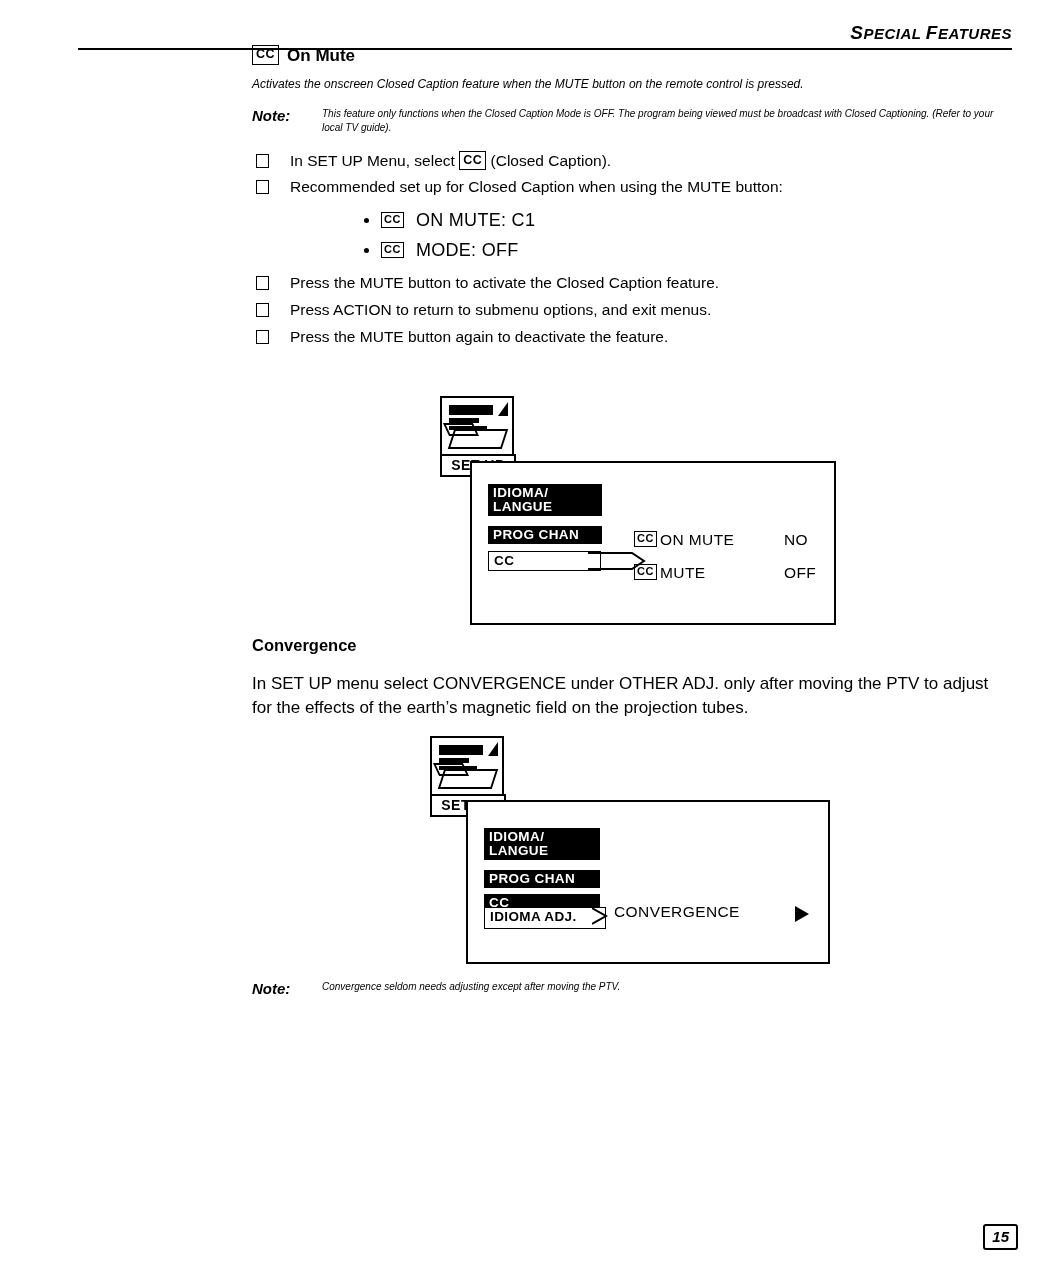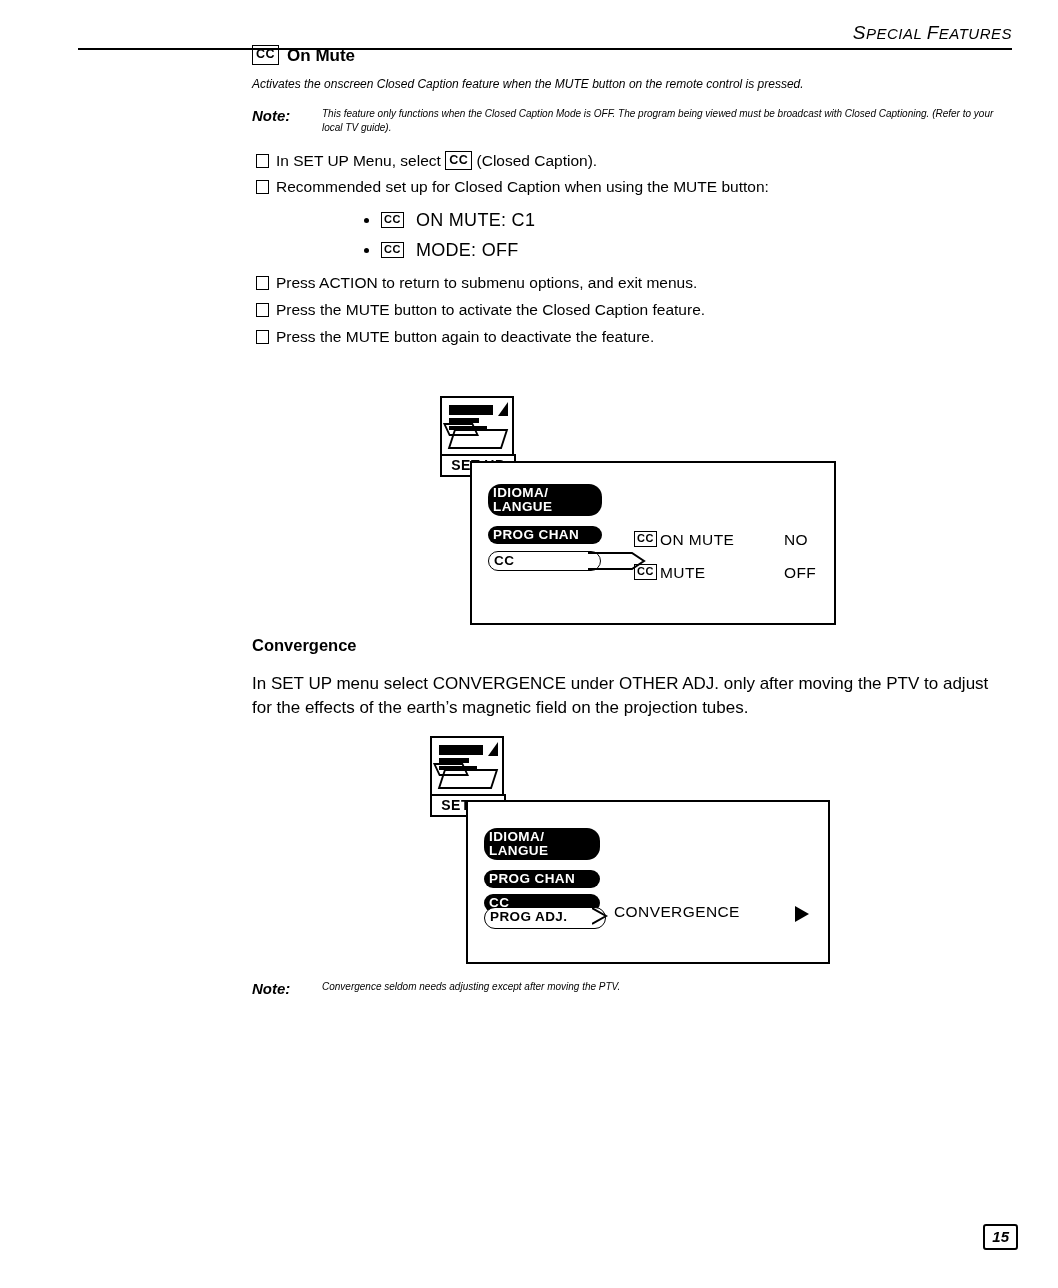--- a/index.html
+++ b/index.html
@@ -22,21 +22,21 @@
     top: 22px;
     left: 0;
     width: 1058px;
     height: 30px;
   }
   .header-title {
     position: absolute;
     right: 46px;
     top: 0px;
     font-style: italic;
-    font-weight: normal;
+    font-weight: bold;
     font-size: 19px;
     letter-spacing: 0.5px;
   }
   .header-title .sc {
     font-size: 15px;
   }
   .header-rule {
     position: absolute;
     left: 78px;
     right: 46px;
@@ -101,21 +101,21 @@
     flex: 1;
   }
   ul.checklist {
     list-style: none;
     margin: 0;
     padding: 0;
   }
   ul.checklist li {
     display: flex;
     align-items: flex-start;
-    gap: 7px;
+    gap: 21px;
     margin-bottom: 6px;
     font-size: 15.5px;
     line-height: 1.35;
   }
   .bullet-sq {
     flex: none;
     width: 11px;
     height: 12px;
     border: 1.6px solid #000;
     margin-top: 3px;
@@ -203,21 +203,20 @@
   }
   .menu-item {
     position: absolute;
     background: #000;
     color: #fff;
     font-size: 13.5px;
     font-weight: bold;
     letter-spacing: 0.4px;
     padding: 2px 5px;
     line-height: 1.02;
-    border-radius: 13px;
   }
   .menu-item.outline {
     background: #fff;
     color: #000;
     border: 1.5px solid #000;
   }
   .osd-text {
     position: absolute;
     font-size: 15.5px;
     letter-spacing: 0.4px;
@@ -313,25 +312,25 @@
     <li>
       <span class="dot"></span>
       <span class="cc-box sm">CC</span>
       <span>MODE: OFF</span>
     </li>
   </ul>
 
   <ul class="checklist">
     <li>
       <span class="bullet-sq"></span>
+      <span>Press the MUTE button to activate the Closed Caption feature.</span>
+    </li>
+    <li>
+      <span class="bullet-sq"></span>
       <span>Press ACTION to return to submenu options,  and exit menus.</span>
-    </li>
-    <li>
-      <span class="bullet-sq"></span>
-      <span>Press the MUTE button to activate the Closed Caption feature.</span>
     </li>
     <li>
       <span class="bullet-sq"></span>
       <span>Press the MUTE button again to deactivate the feature.</span>
     </li>
   </ul>
 </div>
 
 <div class="diagram" style="left:0; top:0; width:1058px; height:1288px;">
 
@@ -395,21 +394,21 @@
       <div>IDIOMA/</div>
       <div>LANGUE</div>
     </div>
     <div class="menu-item" style="left:16px; top:68px; width:106px;">
       <div>PROG CHAN</div>
     </div>
     <div class="menu-item" style="left:16px; top:92px; width:106px;">
       <div>CC</div>
     </div>
     <div class="menu-item outline" style="left:16px; top:105px; width:110px; height:16px;">
-      <div>PROG ADJ.</div>
+      <div>IDIOMA ADJ.</div>
     </div>
     <svg style="position:absolute; left:124px; top:103px;" width="28" height="22">
       <polyline points="0,3 14,11 0,19" fill="none" stroke="#000" stroke-width="2"></polyline>
     </svg>
   </div>
 
   <div class="osd-text" style="left:614px; top:903px;">CONVERGENCE</div>
   <div class="arrow-right" style="left:795px; top:906px;"></div>
 </div>
 

